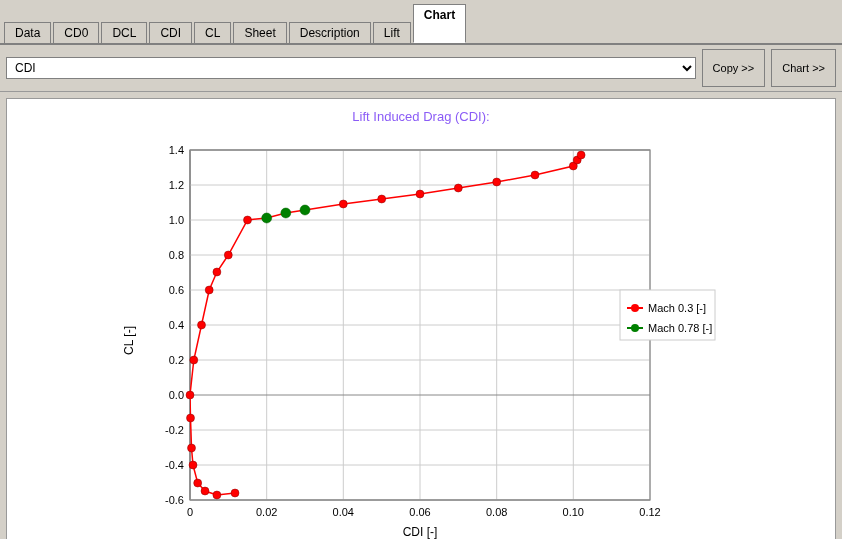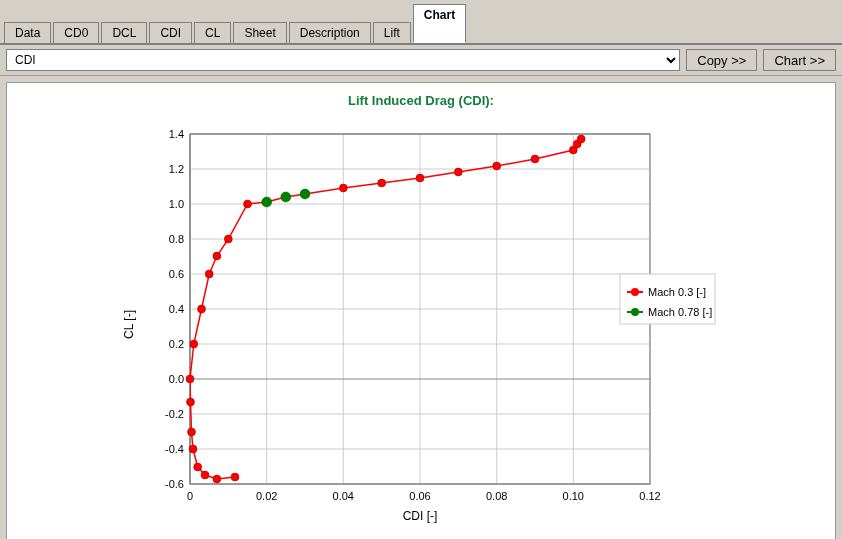--- a/index.html
+++ b/index.html
@@ -40,47 +40,46 @@
     }
     .toolbar-select {
       flex: 1;
       height: 22px;
       border: 1px solid #808080;
       background: white;
       font-size: 12px;
       padding: 0 4px;
     }
     .toolbar-btn {
-      height: 22px;
+      height: 38px;
       padding: 0 10px;
       border: 1px solid #808080;
       background: #d4d0c8;
-      font-size: 13px;
+      font-size: 11px;
       cursor: pointer;
       white-space: nowrap;
     }
 
     .chart-container {
       background: white;
       margin: 6px;
       border: 1px solid #999;
       flex: 1;
       position: relative;
       height: calc(539px - 60px - 14px);
       display: flex;
       flex-direction: column;
       align-items: center;
     }
 
     .chart-title {
       font-size: 13px;
       margin-top: 10px;
       margin-bottom: 4px;
-      color: #15803d;
-      font-weight: bold;
+      color: #8b5cf6;
     }
 
     .chart-area {
       position: relative;
       width: 100%;
       flex: 1;
       display: flex;
       justify-content: center;
       align-items: center;
       padding-bottom: 10px;

